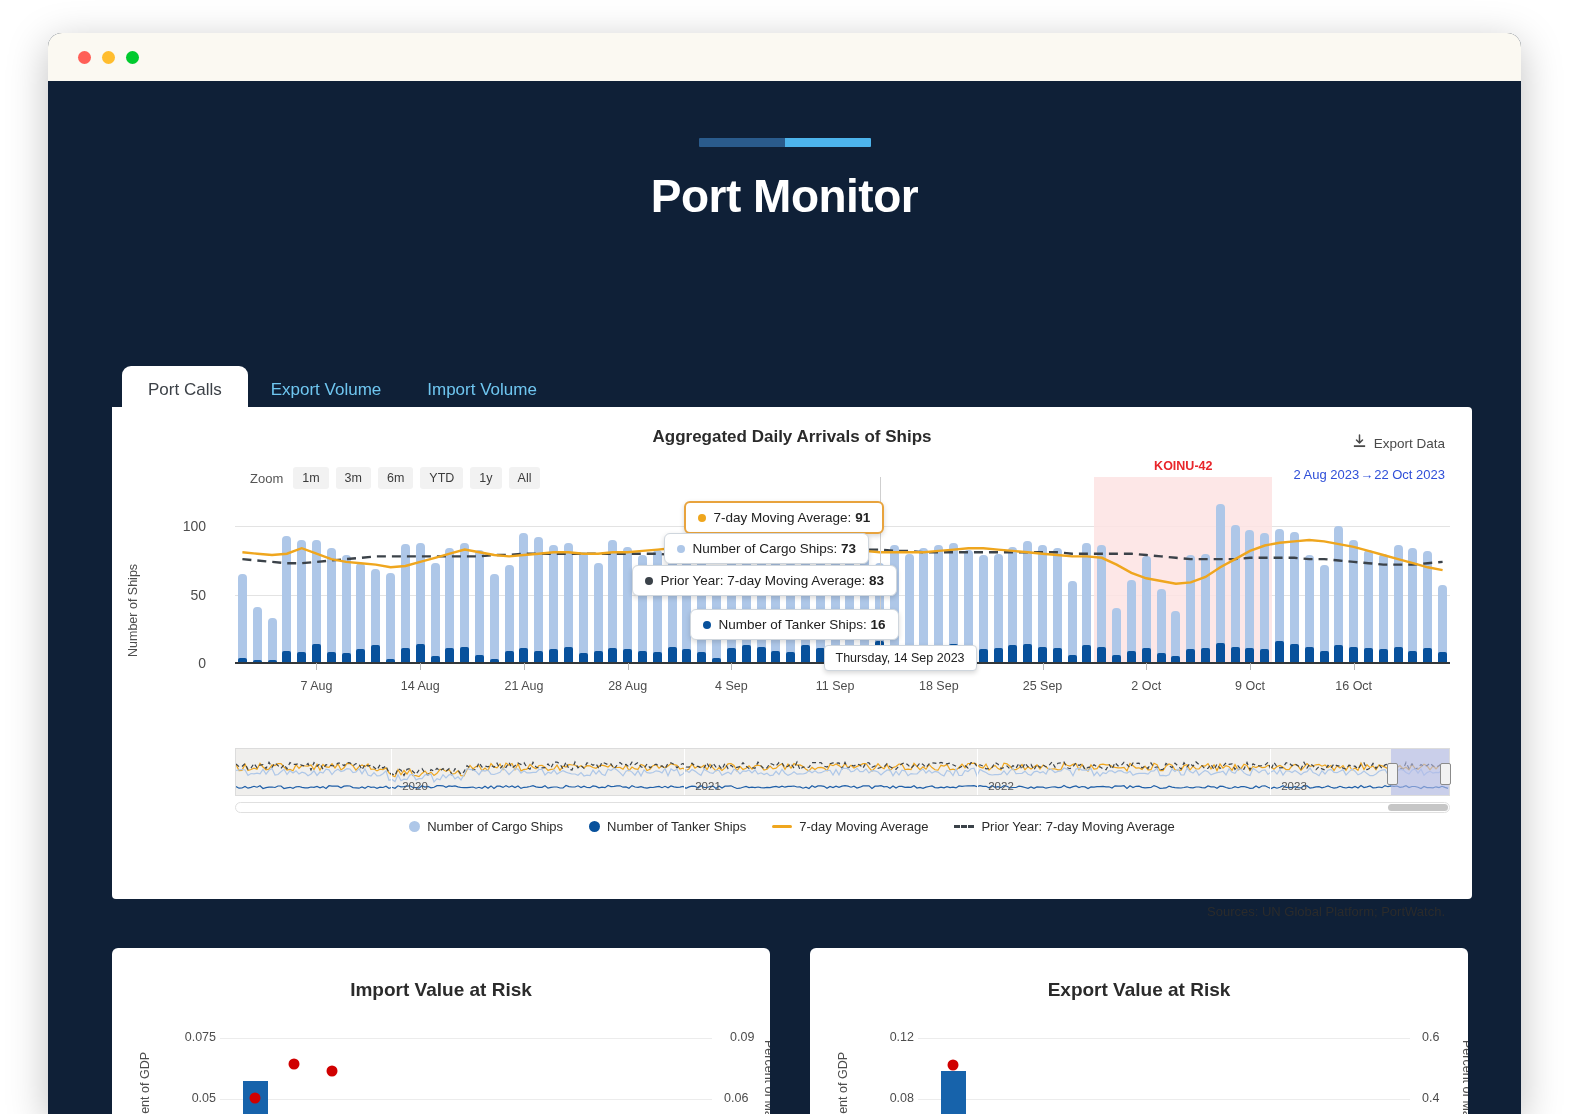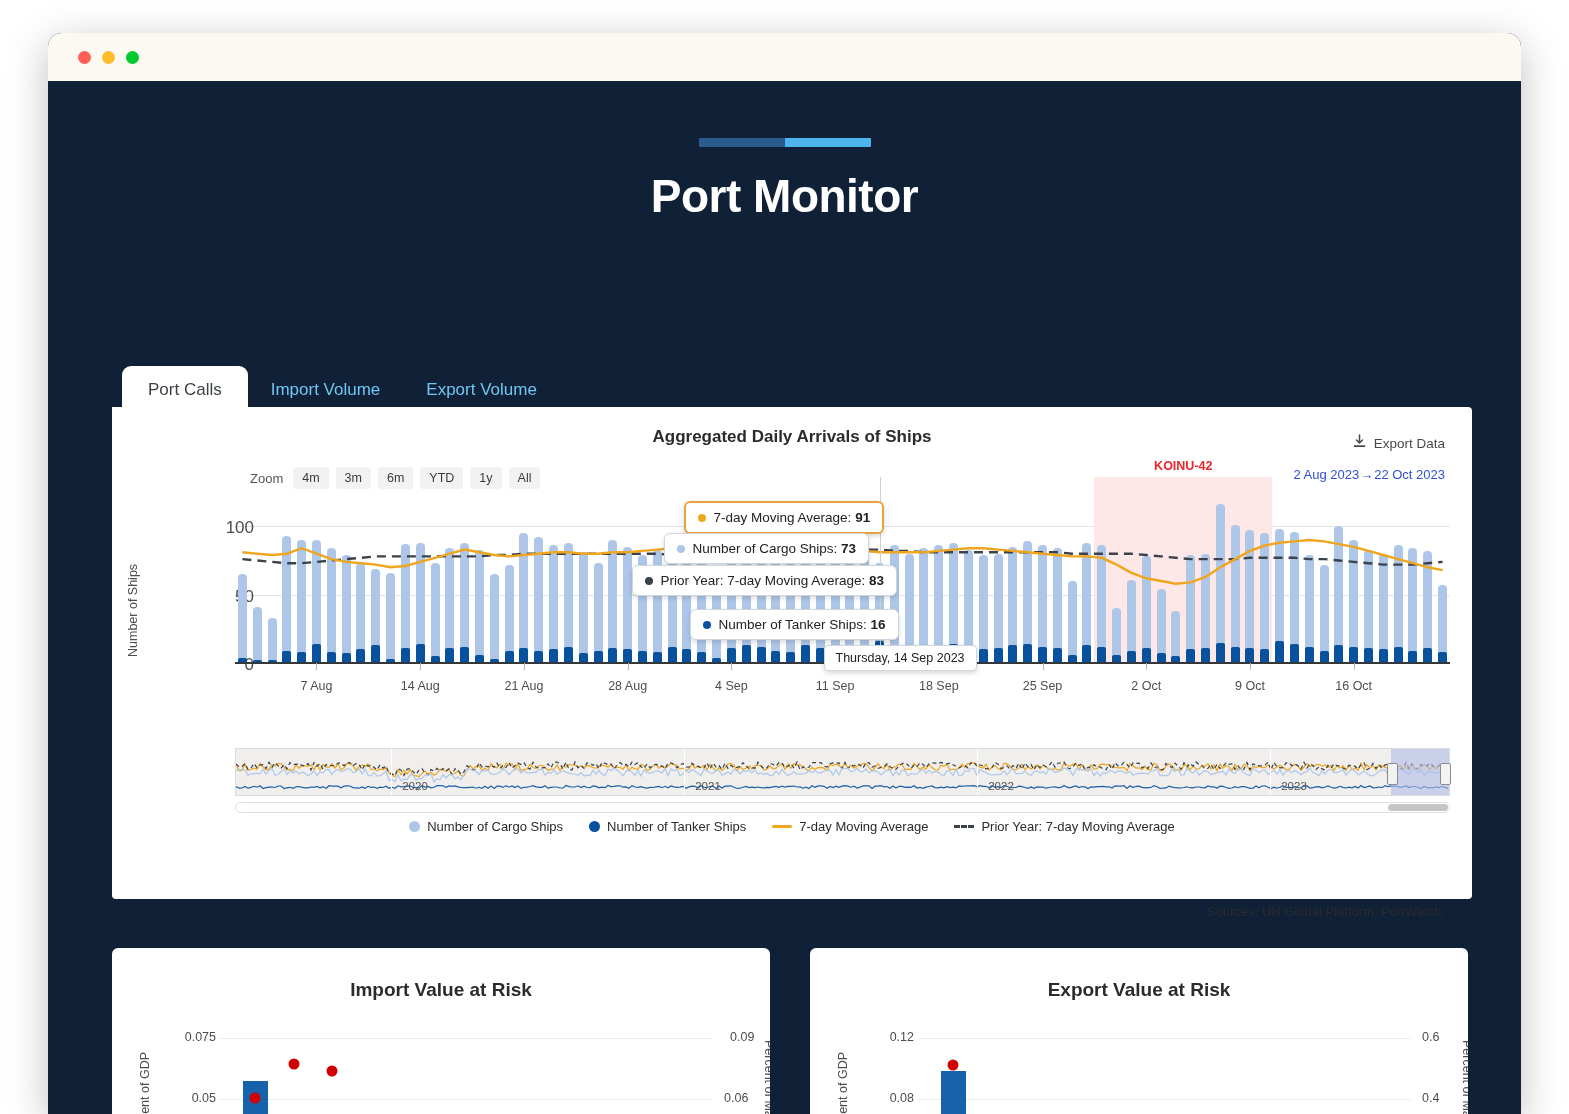--- a/index.html
+++ b/index.html
@@ -68,21 +68,21 @@
 
   
   .plot-wrap{position:absolute;left:0;top:92px;width:1360px;height:200px;}
   .ylabel{
     position:absolute;left:14px;top:36px;font-size:12.5px;color:#4d4d4d;
     writing-mode:vertical-rl;transform:rotate(180deg);height:150px;
     display:flex;align-items:center;justify-content:center;
   }
   .plotarea{position:absolute;left:123px;top:0;width:1215px;height:164px;}
   .gridline{position:absolute;left:0;width:100%;height:1px;background:#e3e3e3;}
-  .ytick{position:absolute;right:1196px;font-size:17px;color:#4d4d4d;transform:translateY(-8px);white-space:nowrap;}
+  .ytick{position:absolute;right:1244px;font-size:14px;color:#4d4d4d;transform:translateY(-8px);white-space:nowrap;}
   .xaxis{position:absolute;left:123px;top:164px;width:1215px;height:40px;}
   .xaxis .xt{position:absolute;font-size:12.5px;color:#4d4d4d;transform:translateX(-50%);top:16px;white-space:nowrap;}
   .xaxis .xtick{position:absolute;top:0;width:1px;height:7px;background:#b9b9b9;}
   .baseline{position:absolute;left:123px;top:163px;width:1215px;height:2px;background:#33373a;}
 
   .bar{position:absolute;bottom:0;width:9px;border-radius:4px 4px 0 0;background:#aec7e8;}
   .bar.tank{background:#08519c;border-radius:2px 2px 0 0;}
 
   .band{position:absolute;top:-22px;bottom:0;background:#fde3e3;opacity:.85;}
   .band-label{
@@ -167,22 +167,22 @@
   <div class="body">
 
     <div class="accentbar">
       <div class="a1"></div>
       <div class="a2"></div>
     </div>
     <div class="apptitle">Port Monitor</div>
 
     <div class="tabs">
       <div class="tab active">Port Calls</div>
+      <div class="tab">Export Volume</div>
       <div class="tab">Import Volume</div>
-      <div class="tab">Export Volume</div>
     </div>
 
     <div class="panel">
 
       <div class="chart-title">Aggregated Daily Arrivals of Ships</div>
 
       <div class="export-data">
         <span>
           <svg width="15" height="15" viewBox="0 0 16 16">
               <path d="M8 1v8M8 9.6 4.8 6.4M8 9.6l3.2-3.2" stroke="#4a4a4a" stroke-width="1.6" fill="none" stroke-linecap="round"></path>
@@ -193,21 +193,21 @@
       </div>
 
       <div class="range-label">
         <span class="range-link">2 Aug 2023</span>
         <span class="arrow">→</span>
         <span class="range-link">22 Oct 2023</span>
       </div>
 
       <div class="zoombar">
         <span class="zoom-label">Zoom</span>
-        <span class="zoom-btn">4m</span>
+        <span class="zoom-btn">1m</span>
         <span class="zoom-btn">3m</span>
         <span class="zoom-btn">6m</span>
         <span class="zoom-btn">YTD</span>
         <span class="zoom-btn">1y</span>
         <span class="zoom-btn">All</span>
       </div>
 
       <div class="plot-wrap">
         <div class="ylabel">Number of Ships</div>
         <div class="plotarea" id="plotarea">

